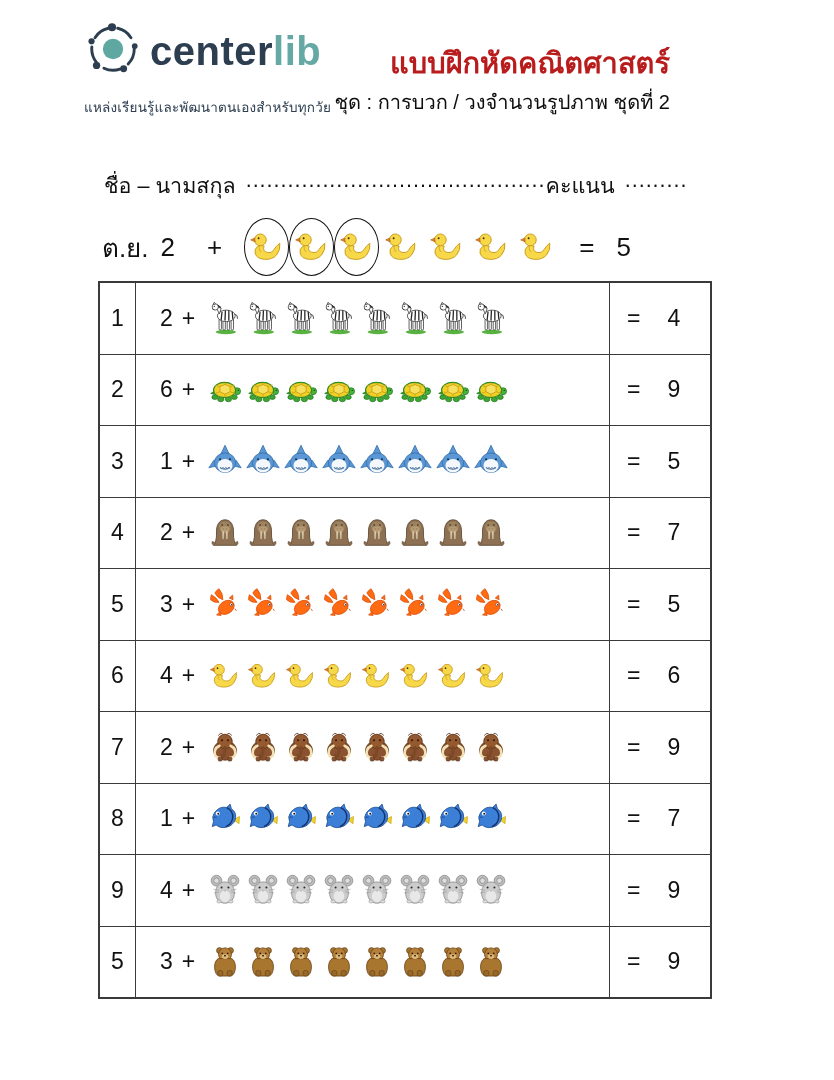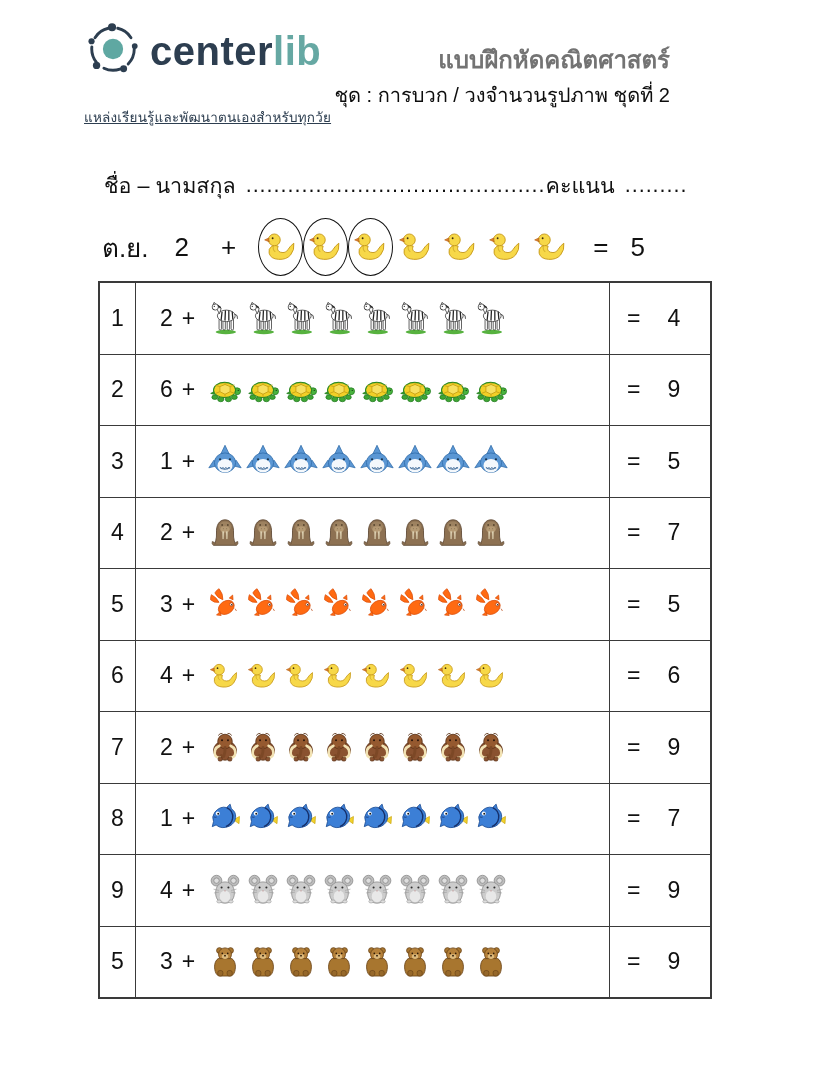--- a/index.html
+++ b/index.html
@@ -5,36 +5,36 @@
   html,body{margin:0;padding:0;background:#fff;}
   .page{position:relative;width:770px;height:1080px;background:#fff;overflow:hidden;
         font-family:"Liberation Sans","DejaVu Sans",sans-serif;color:#111;}
 
   
   .logo{position:absolute;left:84px;top:20px;}
   .logo-row{display:flex;align-items:center;gap:8px;}
   .brand{font-size:40px;font-weight:bold;letter-spacing:0.5px;line-height:1;}
   .brand .b1{color:#2d3e50;}
   .brand .b2{color:#66a8a3;}
-  .tagline{margin-top:24px;font-size:13.5px;color:#2d3e50;letter-spacing:0.2px;text-decoration:underline;}
+  .tagline{margin-top:14px;font-size:13.5px;color:#2d3e50;letter-spacing:0.2px;}
 
   .titles{position:absolute;right:100px;top:40px;text-align:right;width:420px;}
-  .main-title{font-size:24px;font-weight:600;color:#737373;}
+  .main-title{font-size:29px;font-weight:600;color:#b91c1c;}
   .sub-title{font-size:20px;font-weight:500;color:#0d0d0d;}
 
   
   .nameline{position:absolute;left:104px;top:168px;width:612px;display:flex;
-            align-items:center;font-size:21.5px;font-weight:500;}
+            align-items:flex-start;font-size:21.5px;font-weight:500;}
   .nameline .dots{letter-spacing:1px;margin-left:10px;}
   .nameline .score-label{}
 
   
   .example{position:absolute;left:102px;top:214px;height:66px;display:flex;
            align-items:center;font-size:26px;font-weight:500;}
-  .example .ex-label{margin-right:26px;}
+  .example .ex-label{margin-right:12px;}
   .example .ex-addend{margin-right:32px;}
   .example .ex-plus{margin-right:22px;}
   .example .ex-equals{margin-left:20px;}
   .example .ex-result{margin-left:22px;}
   .ex-icons{display:flex;align-items:center;}
   .duck-slot{width:45px;height:58px;display:flex;align-items:center;justify-content:center;
              border:1.7px solid transparent;border-radius:50%;box-sizing:border-box;}
   .duck-slot.circled{border-color:#111;}
   .duck-slot svg{width:38px;height:38px;}
 

